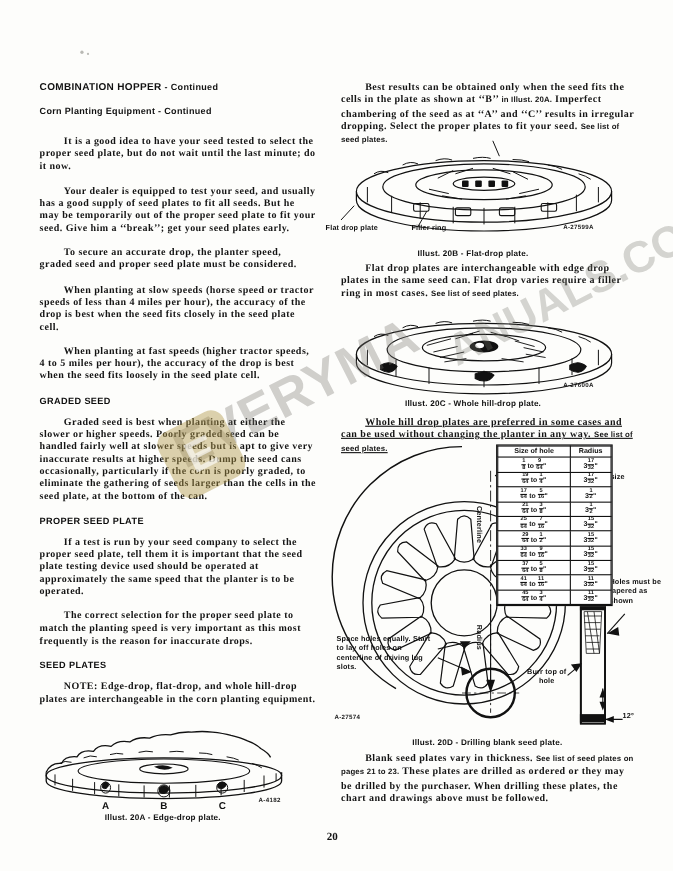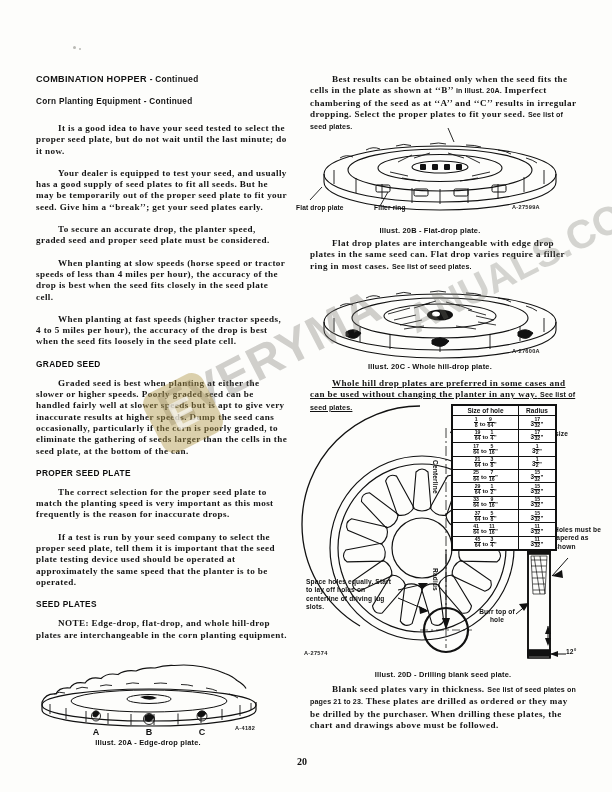--- a/index.html
+++ b/index.html
@@ -161,22 +161,22 @@
     <p class="body ind">Your dealer is equipped to test your seed, and usually has a good supply of seed plates to fit all seeds.  But he may be temporarily out of the proper seed plate to fit your seed. Give him a ‘‘break’’; get your seed plates early.</p>
     <p class="body ind">To secure an accurate drop, the planter speed, graded seed and proper seed plate must be considered.</p>
 
     <p class="body ind">When planting at slow speeds (horse speed or tractor speeds of less than 4 miles per hour), the accuracy of the drop is best when the seed fits closely in the seed plate cell.</p>
     <p class="body ind">When planting at fast speeds (higher tractor speeds, 4 to 5 miles per hour), the accuracy of the drop is best when the seed fits loosely in the seed plate cell.</p>
 
     <div class="sec-head">GRADED SEED</div>
     <p class="body ind">Graded seed is best when planting at either the slower or higher speeds.  Poorly graded seed can be handled fairly well at slower speeds but is apt to give very inaccurate results at higher speeds.  Dump the seed cans occasionally, particularly if the corn is poorly graded, to eliminate the gathering of seeds larger than the cells in the seed plate, at the bottom of the can.</p>
 
     <div class="sec-head">PROPER SEED PLATE</div>
+    <p class="body ind">If a test is run by your seed company to select the proper seed plate, tell them it is important that the seed plate testing device used should be operated at approximately the same speed that the planter is to be operated.</p>
     <p class="body ind">The correct selection for the proper seed plate to match the planting speed is very important as this most frequently is the reason for inaccurate drops.</p>
-    <p class="body ind">If a test is run by your seed company to select the proper seed plate, tell them it is important that the seed plate testing device used should be operated at approximately the same speed that the planter is to be operated.</p>
 
     <div class="sec-head">SEED PLATES</div>
     <p class="body ind"><b class="bold">NOTE:</b> <span>Edge-drop, flat-drop, and whole hill-drop plates are interchangeable in the corn planting equipment.</span></p>
   </div>
 
   <div class="fig" style="left:36px;top:680px;width:250px;height:62px;">
     <svg width="250" height="62" viewBox="0 0 250 62">
       <g fill="none" stroke="#111" stroke-width="1.1">
 
         <path d="M6 22 q4 -9 14 -8 q3 -7 14 -6 q4 -7 15 -5 q5 -7 16 -4.5 q6 -6 17 -4 q7 -5 18 -3.5 q8 -4 19 -3 q9 -3 19 -2.5 q10 -1 19 0 q10 1 17 3 q9 2 15 5 q8 3 12 7 q7 4 9 8" stroke-width="1.2"></path>

